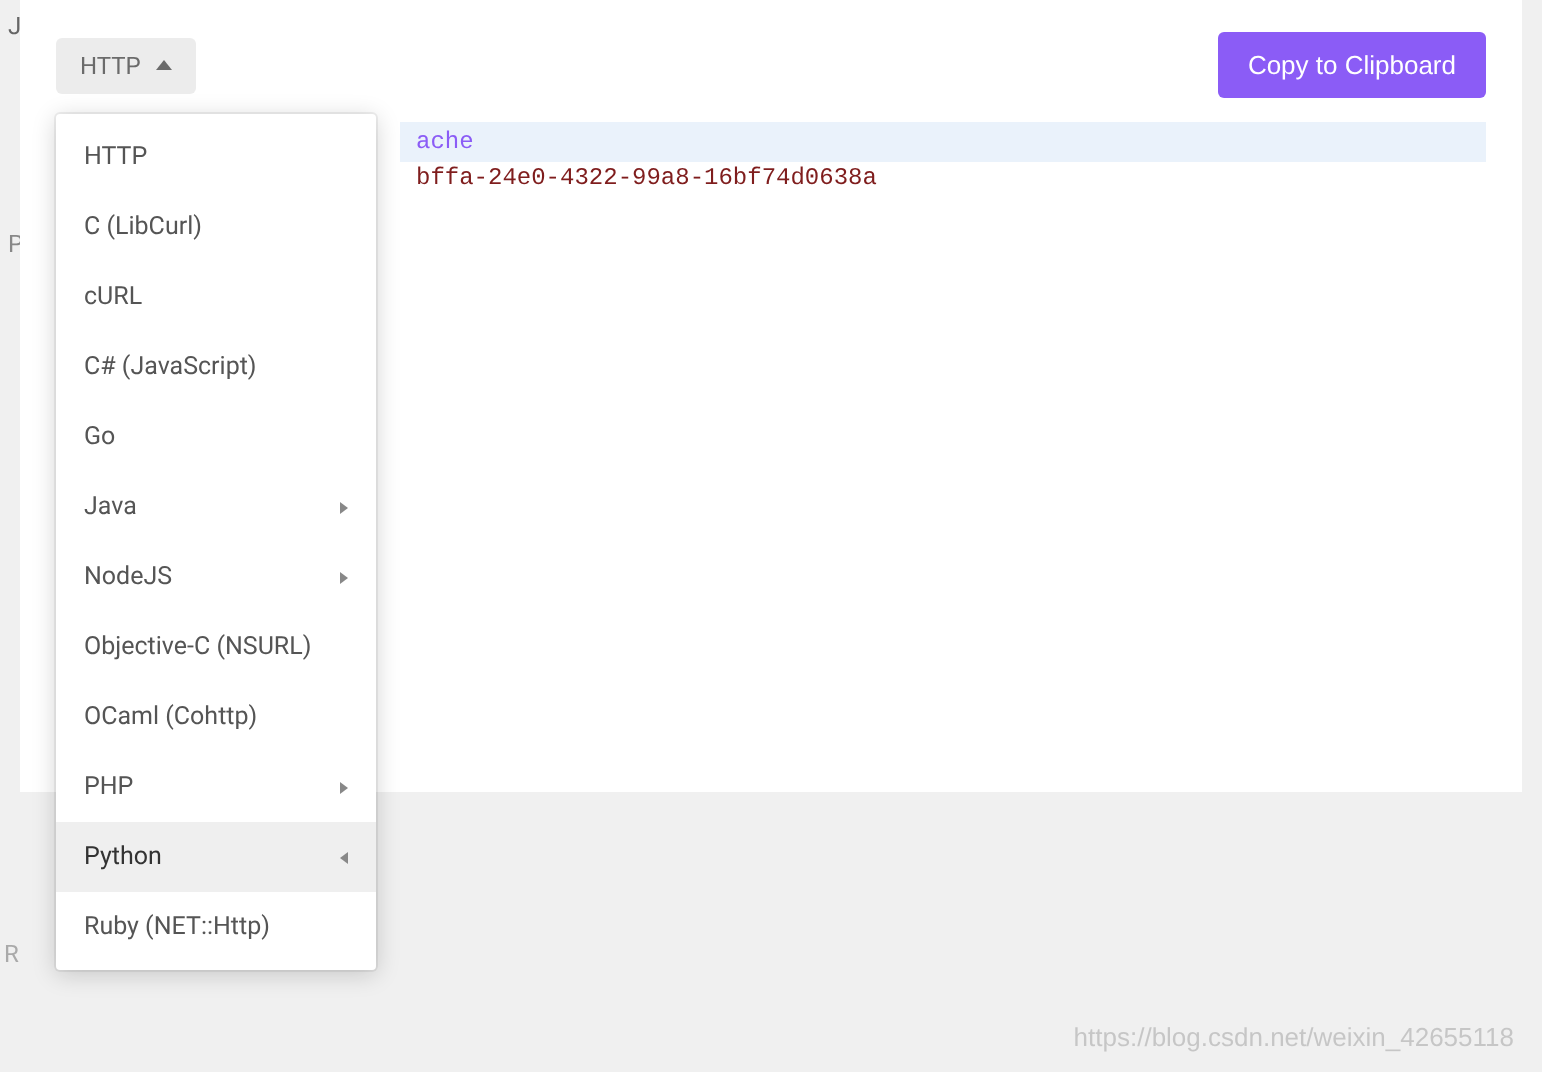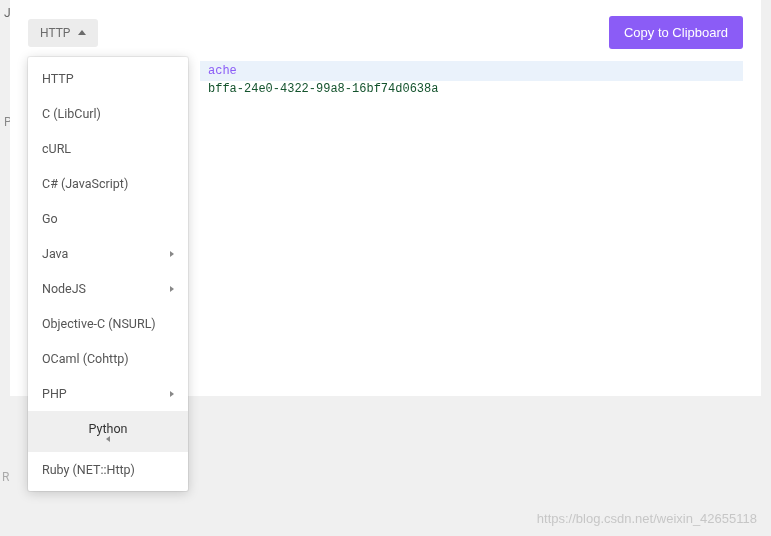--- a/index.html
+++ b/index.html
@@ -77,21 +77,21 @@
     .dropdown-scroll::-webkit-scrollbar-track { background: transparent; }
     .dd-item {
       padding: 10px 14px;
       font-size: 12.5px;
       color: #555;
       display: flex;
       justify-content: space-between;
       align-items: center;
       cursor: pointer;
     }
-    .dd-item.selected { background: #efefef; color: #333; flex-direction: column; }
+    .dd-item.selected { background: #efefef; color: #333; }
     .dd-item .sub-caret {
       width: 0; height: 0;
       border-top: 3.5px solid transparent;
       border-bottom: 3.5px solid transparent;
       border-right: 4px solid #888;
     }
     .dd-item .sub-caret.right {
       border-right: none;
       border-left: 4px solid #888;
     }
@@ -105,21 +105,21 @@
       padding: 3px 8px;
       font-family: "Courier New", monospace;
       font-size: 12px;
       color: #8b5cf6;
       white-space: pre;
     }
     .code-line {
       padding: 1px 8px;
       font-family: "Courier New", monospace;
       font-size: 12px;
-      color: #14532d;
+      color: #7f1d1d;
       white-space: pre;
     }
     .watermark {
       position: absolute;
       right: 14px;
       bottom: 10px;
       font-size: 13px;
       color: rgba(120,120,120,0.35);
       font-family: Liberation Sans, sans-serif;
       z-index: 50;

